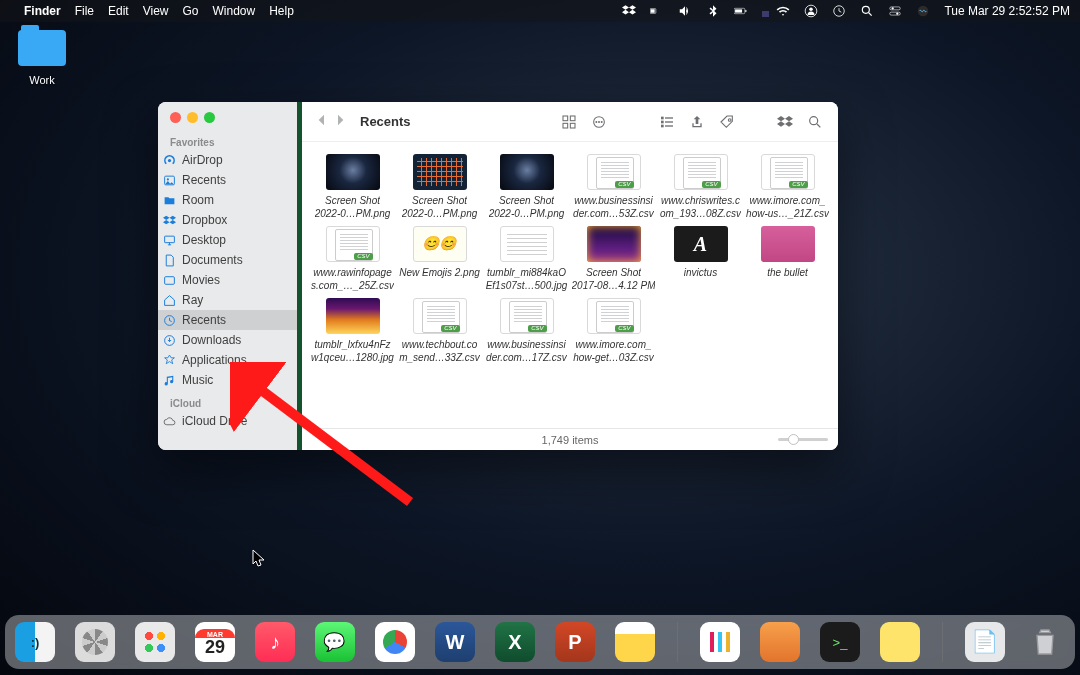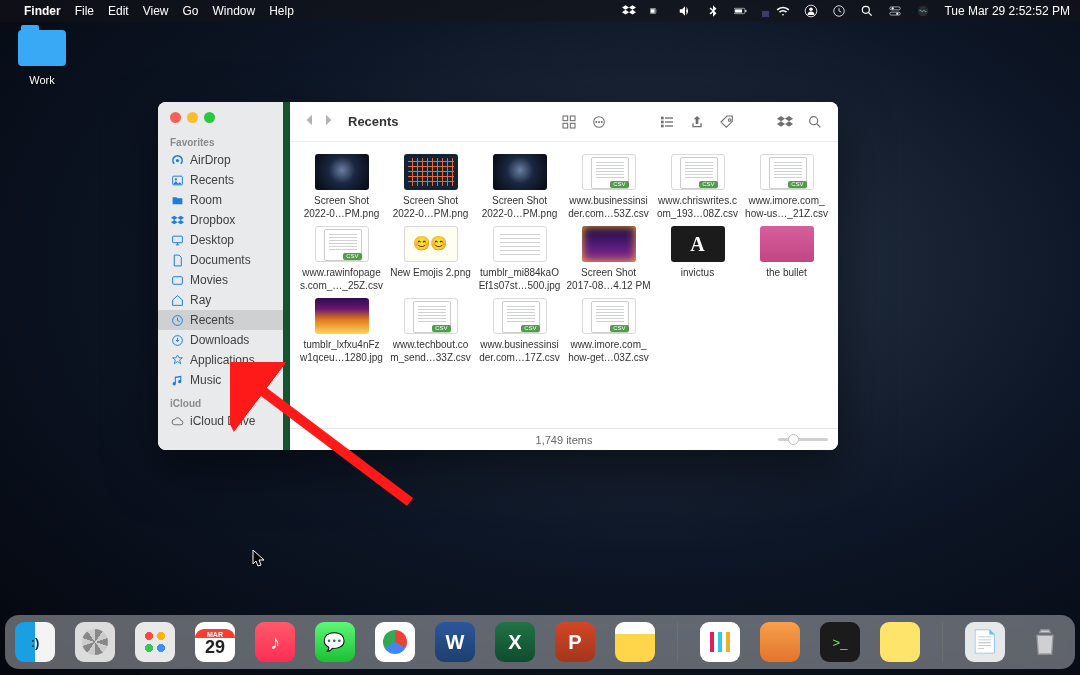--- a/index.html
+++ b/index.html
@@ -29,42 +29,42 @@
 .desktop-folder .foldericon{ width:48px; height:36px; margin:0 auto 4px; background:#3aa9f5; border-radius:4px; position:relative;}
 .desktop-folder .foldericon::before{content:"";position:absolute;top:-5px;left:3px;width:18px;height:6px;background:#3aa9f5;border-radius:2px 2px 0 0;}
 .desktop-folder span{font-size:11px;color:#fff;text-shadow:0 1px 2px #000;}
 
 
 .finder {
   position:absolute; top:102px; left:158px; width:680px; height:348px;
   background:#fff; border-radius:8px; overflow:hidden; box-shadow:0 20px 50px rgba(0,0,0,0.5);
   display:flex;
 }
-.sidebar { width:132px; background:#e9eaeb; border-right:7px solid #14532d; font-size:12px; color:#3f3f3f; overflow:hidden; position:relative;}
+.sidebar { width:144px; background:#e9eaeb; border-right:5px solid #14532d; font-size:12px; color:#3f3f3f; overflow:hidden; position:relative;}
 .traffic { display:flex; gap:6px; padding:10px 12px 6px;}
 .traffic div{width:11px;height:11px;border-radius:50%;}
 .traffic .r{background:#ff5f56;} .traffic .y{background:#ffbd2e;} .traffic .g{background:#27c93f;}
 .side-head{ font-size:10px; color:#8a8b8c; padding:8px 12px 2px; font-weight:600;}
-.side-item{ display:flex; align-items:center; gap:6px; padding:3px 12px; cursor:default;}
+.side-item{ display:flex; align-items:center; gap:6px; padding:3px 4px; cursor:default;}
 .side-item.selected{background:#cfd0d1;}
 .side-item .sicon{width:14px;height:14px;display:flex;align-items:center;justify-content:center;color:#1b7ddc;}
 .side-item .sicon svg{width:13px;height:13px;fill:currentColor;}
 .side-item.gray .sicon{color:#6f6f73;}
 
 .main { flex:1; display:flex; flex-direction:column; background:#fff;}
 .toolbar{ height:40px; display:flex; align-items:center; padding:0 12px; gap:8px; border-bottom:1px solid #eee;}
 .nav-arrows{display:flex;gap:2px;color:#b1b2b3;}
 .nav-arrows svg{width:16px;height:16px;fill:currentColor;}
 .toolbar-title{font-size:13px;font-weight:600;color:#333;margin-left:4px;}
 .toolbar-spacer{flex:1;}
 .tbicon{color:#6f6f73;padding:0 3px;}
 .tbicon svg{width:16px;height:16px;fill:currentColor;display:block;}
 
 .content{flex:1;overflow:auto;padding:12px 8px 6px;display:grid;grid-template-columns:repeat(6,1fr);gap:6px 2px;align-content:start;}
-.fitem{ display:flex; flex-direction:column; align-items:center; text-align:left; font-size:10px; color:#333; line-height:1.25;}
+.fitem{ display:flex; flex-direction:column; align-items:center; text-align:left; font-size:10px; color:#333; line-height:1.25;font-style:italic;}
 .fitem .thumb{ width:54px; height:36px; border-radius:3px; margin-bottom:5px; background:#fff; border:1px solid #d9d9d9; position:relative; overflow:hidden;}
 .thumb.galaxy{background:radial-gradient(circle at 50% 45%,#6b7fa3 0%, #1a2740 40%, #05080f 100%);border:none;}
 .thumb.grid{background:#142236;border:none;}
 .thumb.grid::after{content:"";position:absolute;inset:4px;background:
   repeating-linear-gradient(0deg,transparent 0 4px,#e66b2e 4px 5px),
   repeating-linear-gradient(90deg,transparent 0 4px,#e66b2e 4px 5px);}
 .thumb.csv{background:#fff;}
 .thumb.csv .doc{position:absolute;left:8px;top:2px;width:38px;height:32px;background:#fff;border:1px solid #ccc;border-radius:2px;}
 .thumb.csv .doc::after{content:"";position:absolute;inset:4px 4px 10px 4px;background:repeating-linear-gradient(0deg,#cfd1d3 0 1px,transparent 1px 3px);}
 .thumb.csv .badge{position:absolute;right:6px;bottom:1px;background:#4e9e49;color:#fff;font-size:6px;padding:0 3px;border-radius:2px;}

